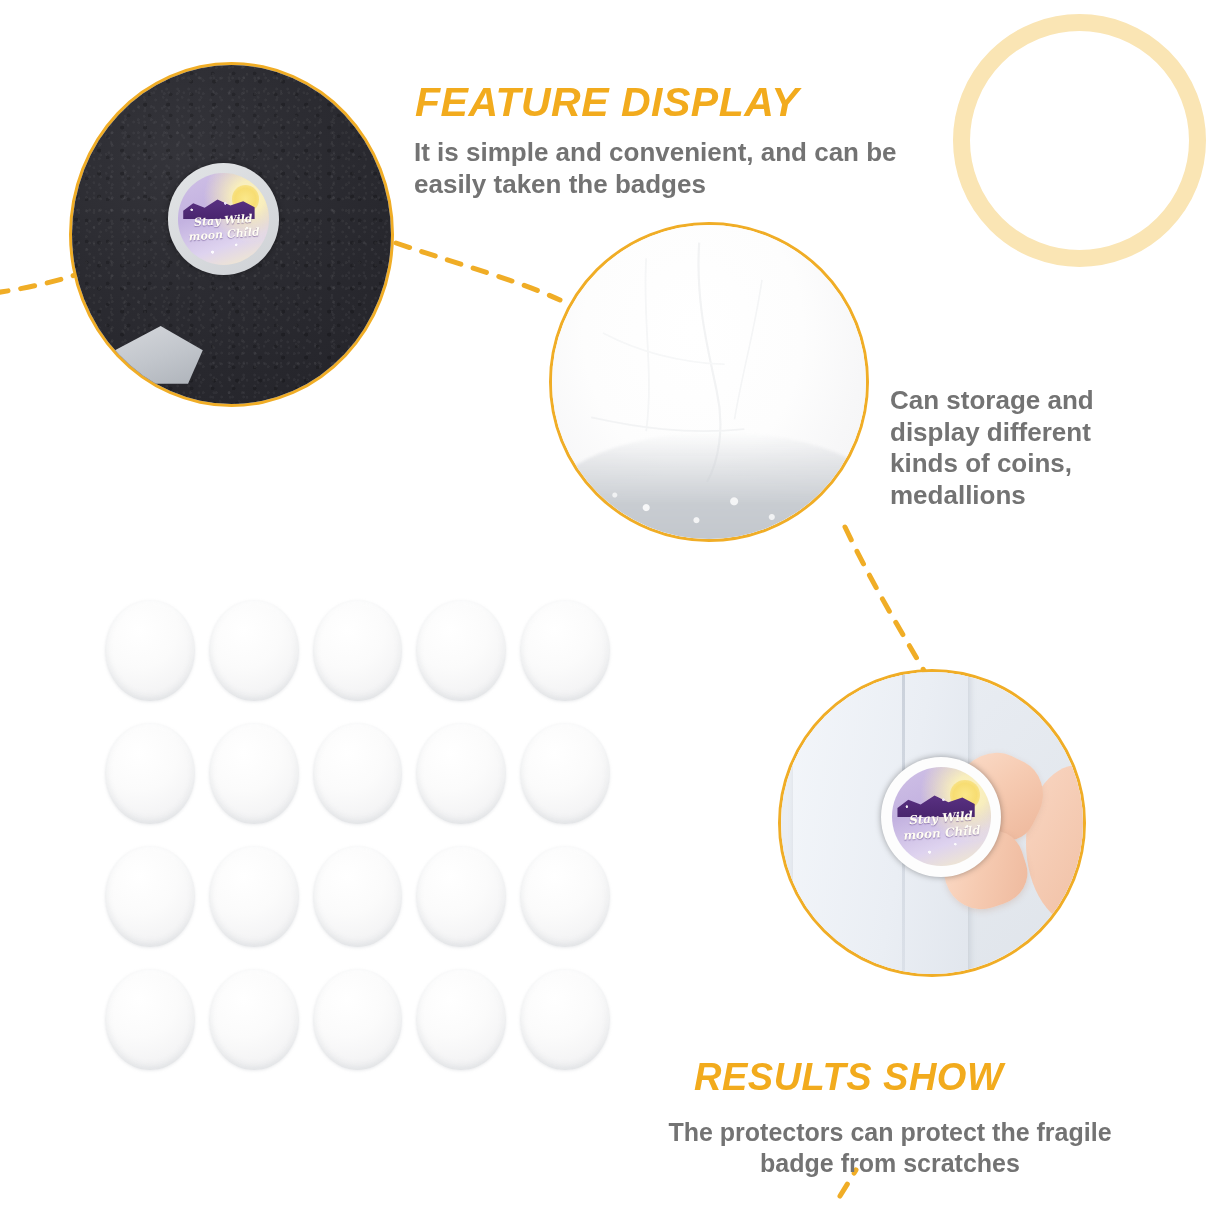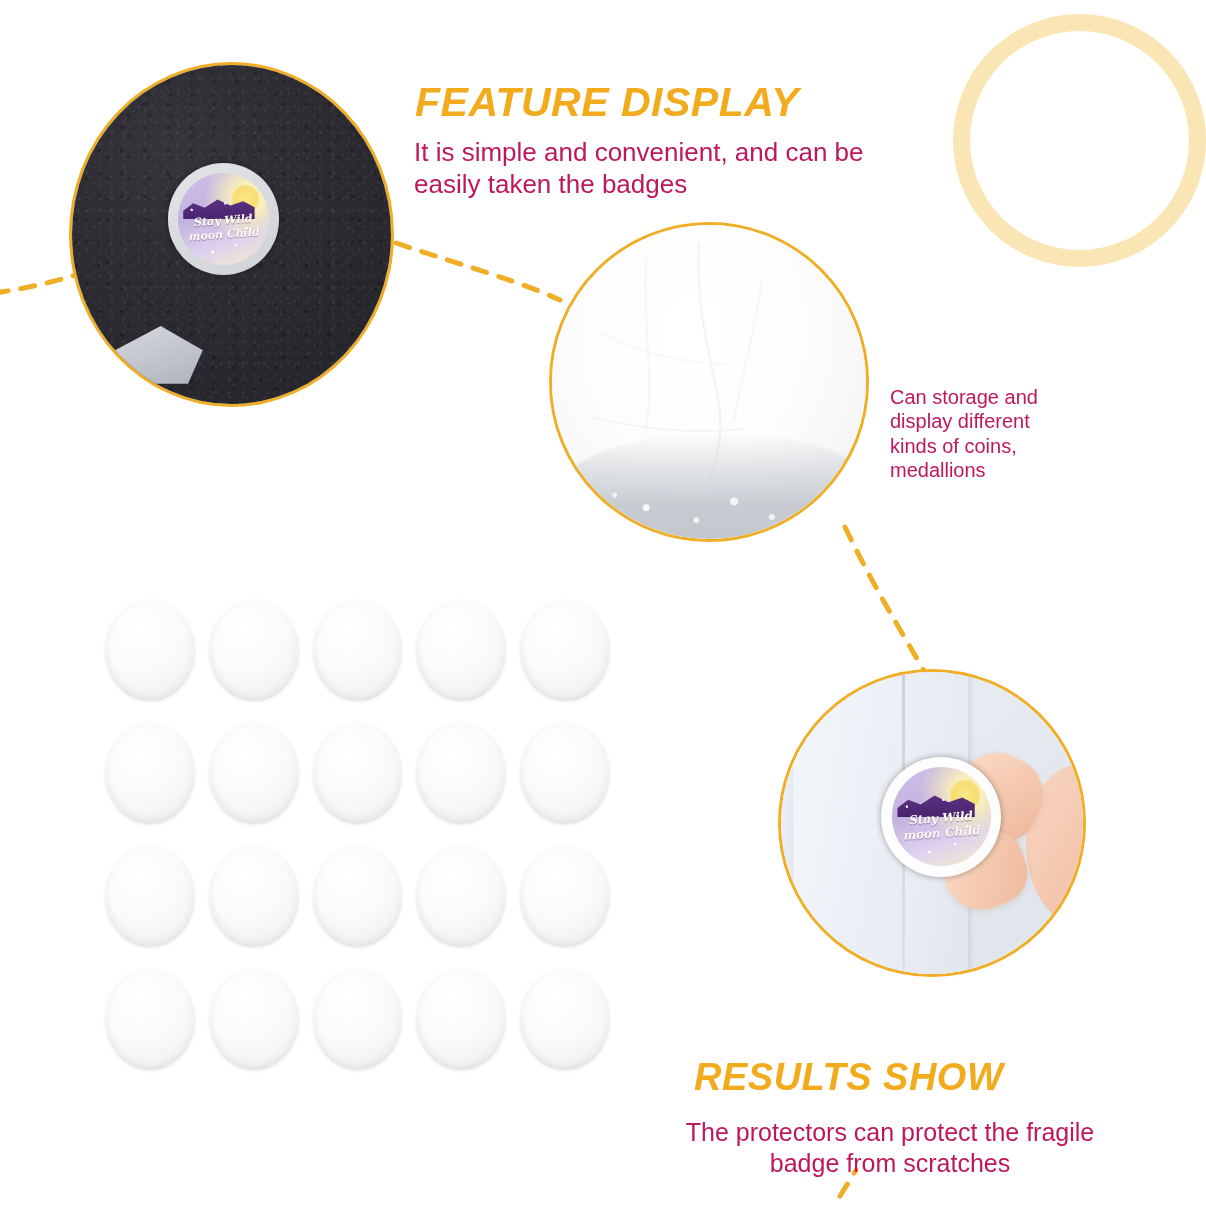--- a/index.html
+++ b/index.html
@@ -241,22 +241,22 @@
     position: absolute;
     color: #f2ab1d;
     font-weight: bold;
     font-style: italic;
     letter-spacing: .5px;
     white-space: pre-line;
     line-height: 1.12;
   }
   .body-text {
     position: absolute;
-    color: #be185d;
-    font-weight: normal;
+    color: #737373;
+    font-weight: bold;
     line-height: 1.22;
     white-space: pre-line;
   }
 
   
   .grid {
     position: absolute;
     display: grid;
   }
   .disc {
@@ -334,21 +334,21 @@
         <div class="badge-text" style="font-size:12px;">Stay Wild
 moon Child</div>
       </div>
     </div>
   </div>
 
   <div class="heading" style="left:415px; top:80px; font-size:41px;text-align:center;">FEATURE DISPLAY</div>
   <div class="body-text" style="left:414px; top:137px; width:620px; font-size:26px;">It is simple and convenient, and can be
 easily taken the badges</div>
 
-  <div class="body-text" style="left:890px; top:385px; width:270px; font-size:20px;">Can storage and
+  <div class="body-text" style="left:890px; top:385px; width:270px; font-size:26px;">Can storage and
 display different
 kinds of coins,
 medallions</div>
 
   <div class="heading" style="left:694px; top:1028px; font-size:38px;margin-top:28px;">RESULTS SHOW</div>
   <div class="body-text" style="left:605px; top:1117px; width:570px; font-size:25px; text-align:center;">The protectors can protect the fragile
 badge from scratches</div>
 
   <div class="grid" style="left:105px; top:600px; width:505px; height:470px;
               grid-template-columns: repeat(5, 1fr);

